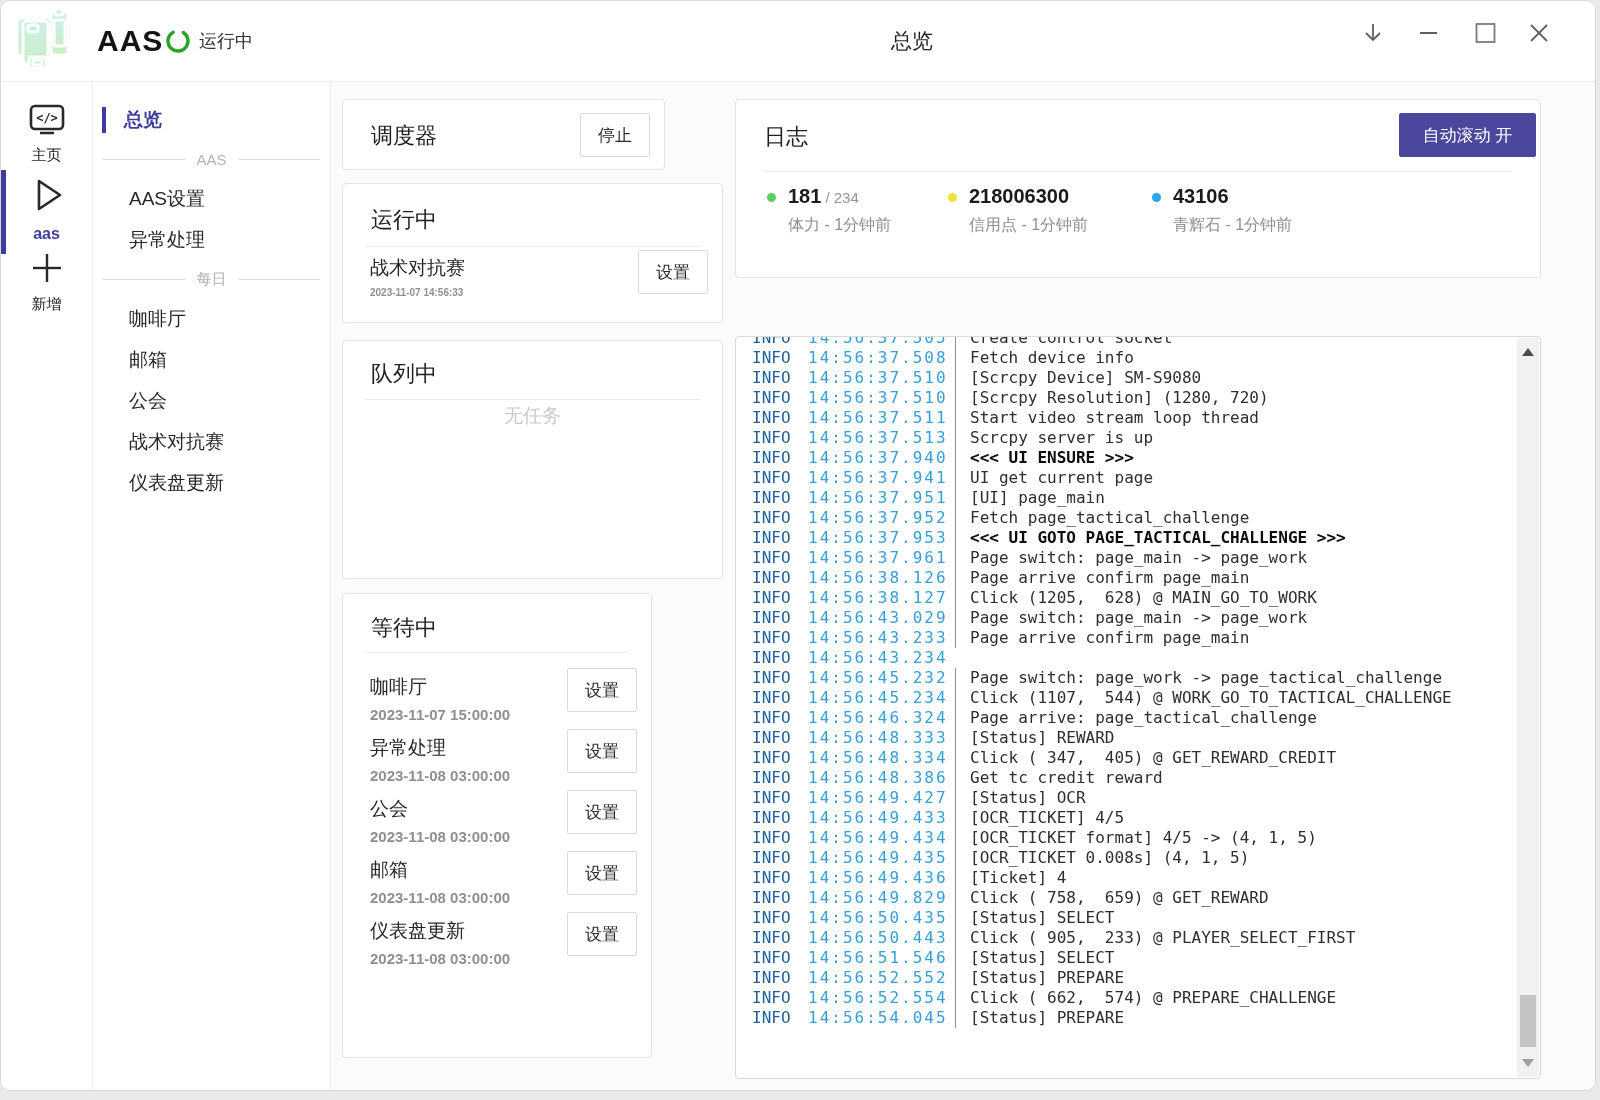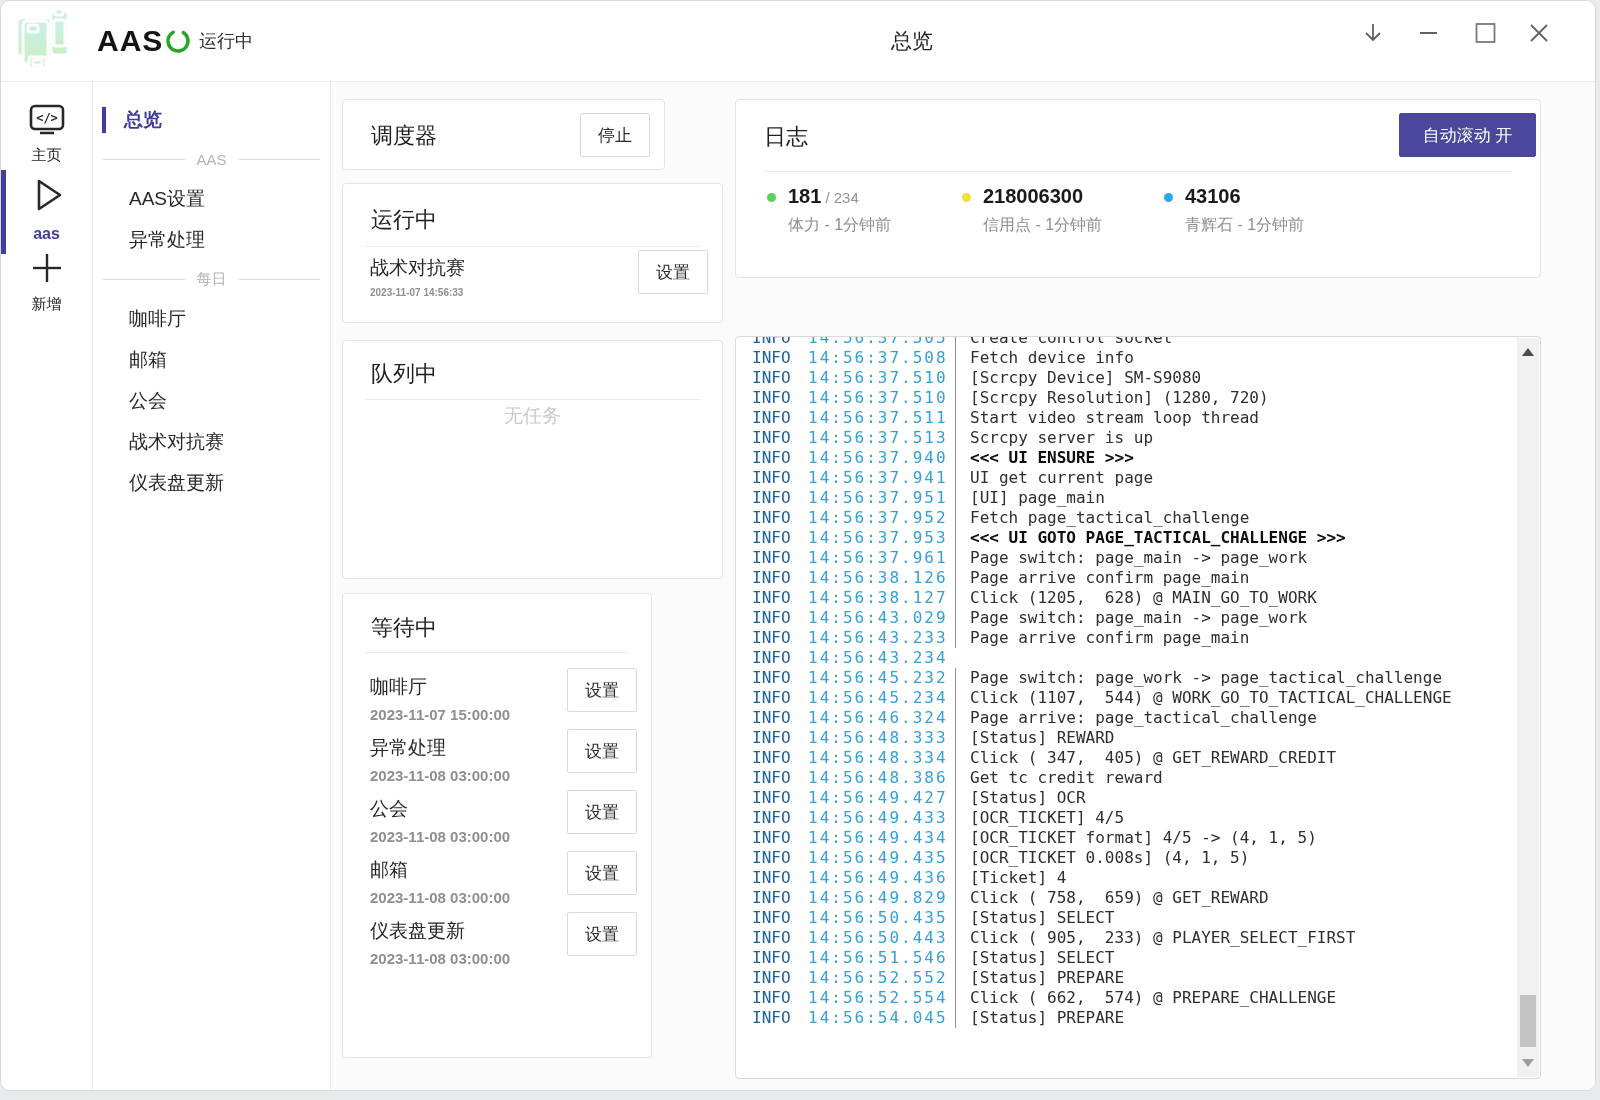--- a/index.html
+++ b/index.html
@@ -260,28 +260,28 @@
       <button class="btn btn-primary" style="right:4px;top:13px;">自动滚动 开</button>
       <div class="hdiv" style="top:71px;left:28px;right:28px;"></div>
 
       <div class="stat" style="left:31px;">
         <span class="dot" style="background: rgb(91, 208, 91);"></span>
         <span>
           <span class="sv">181</span><span class="ss">/ 234</span>
           <span class="sl">体力 - 1分钟前</span>
         </span>
       </div>
-      <div class="stat" style="left:226px;">
+      <div class="stat" style="left:212px;">
         <span class="dot" style="background: rgb(240, 224, 58);"></span>
         <span>
           <span class="sv">218006300</span>
           <span class="sl">信用点 - 1分钟前</span>
         </span>
       </div>
-      <div class="stat" style="left:428px;">
+      <div class="stat" style="left:416px;">
         <span class="dot" style="background: rgb(42, 167, 232);"></span>
         <span>
           <span class="sv">43106</span>
           <span class="sl">青辉石 - 1分钟前</span>
         </span>
       </div>
     </div>
 
     <div class="card logbox" style="left:403px;top:254px;width:806px;height:743px;border-color:#d9d9d9;">
       <div class="loglines">

